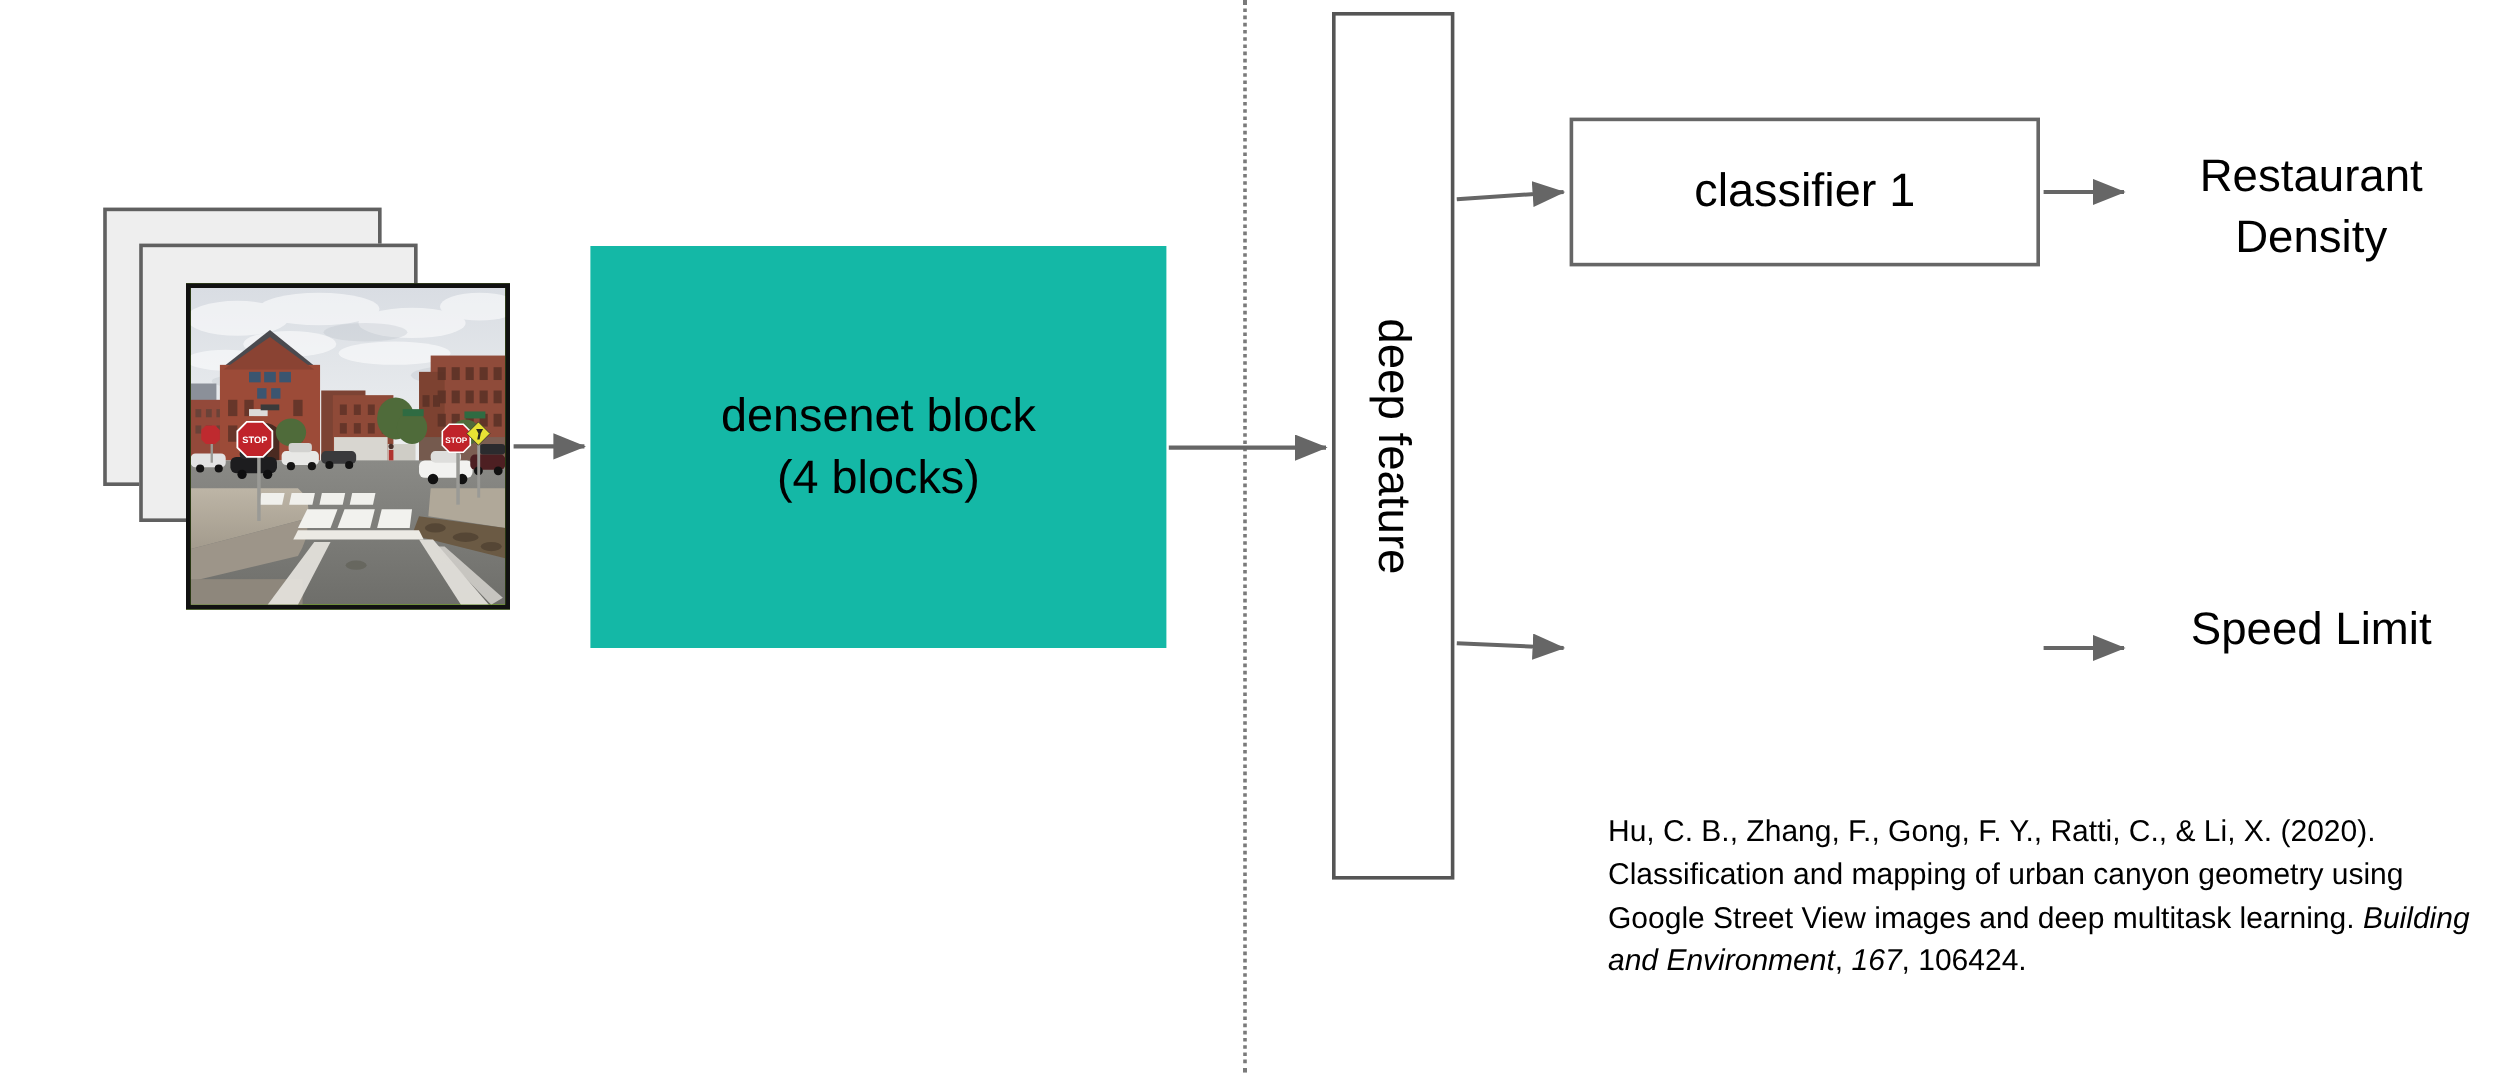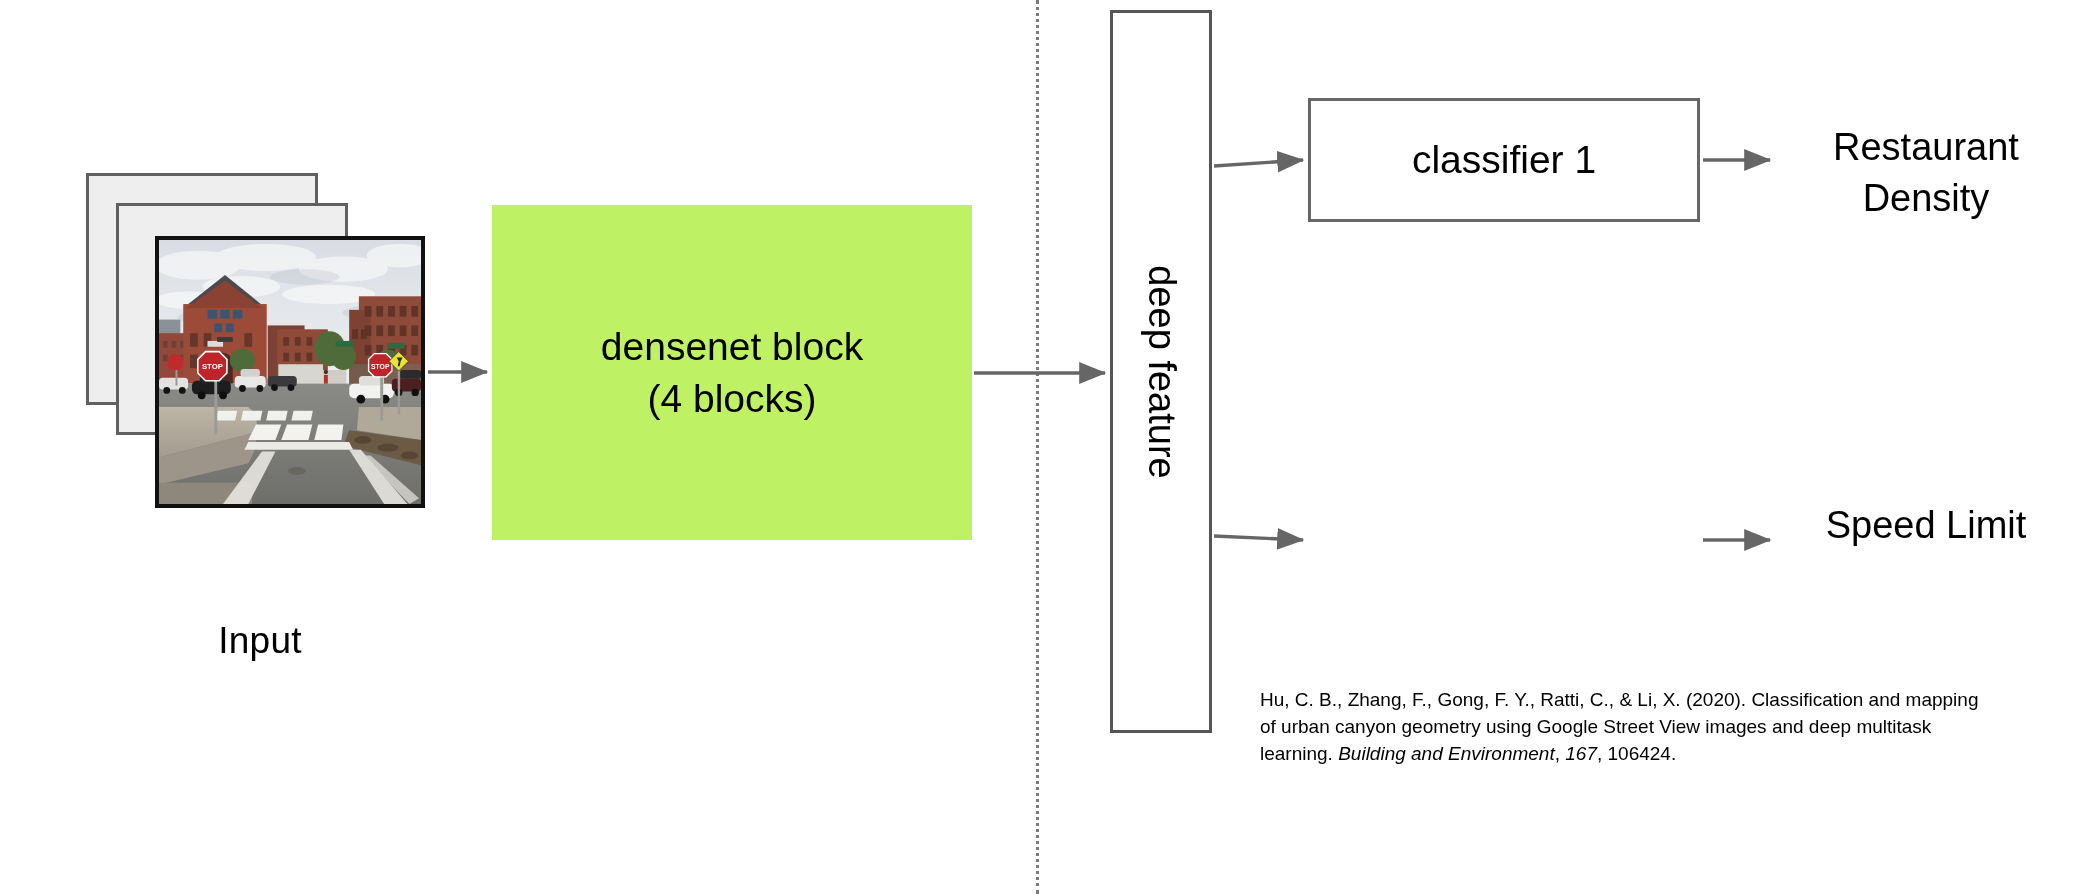--- a/index.html
+++ b/index.html
@@ -54,21 +54,21 @@
     letter-spacing: 0.2px;
   }
 
   
   #densenet-block {
     position: absolute;
     left: 492px;
     top: 205px;
     width: 480px;
     height: 335px;
-    background: #bef264;
+    background: #14b8a6;
     display: flex;
     align-items: center;
     justify-content: center;
   }
   #densenet-label {
     font-size: 39px;
     line-height: 1.32;
     text-align: center;
     white-space: pre-line;
   }
@@ -126,26 +126,25 @@
     line-height: 1.33;
     text-align: center;
     white-space: pre-line;
   }
   #output-1-label { left: 1776px; top: 122px; width: 300px; }
   #output-2-label { left: 1776px; top: 500px; width: 300px; }
 
   
   #citation {
     position: absolute;
-    left: 1260px;
+    left: 1340px;
     top: 676px;
     width: 720px;
-    font-size: 19px;
+    font-size: 25px;
     line-height: 1.43;
-    margin-top: 10px;
   }
   #citation .it { font-style: italic; }
 
   
   #arrow-layer {
     position: absolute;
     left: 0; top: 0;
     width: 2094px; height: 894px;
     pointer-events: none;
   }
@@ -361,21 +360,20 @@
         <rect x="60" y="100" width="16" height="5" fill="#3a3a3a"></rect>
 
         <g>
           <circle cx="172" cy="136" r="2.2" fill="#4a2f2a"></circle>
           <rect x="170" y="139" width="4" height="9" fill="#b0332f"></rect>
         </g>
       </svg>
     </div>
   </div>
 
-  <div class="input-caption">Input</div>
 
   <div id="densenet-block">
     <div id="densenet-label">densenet block
 (4 blocks)</div>
   </div>
 
   <div id="divider"></div>
 
   <div id="deep-feature-box">
     <div id="deep-feature-label">deep feature</div>

